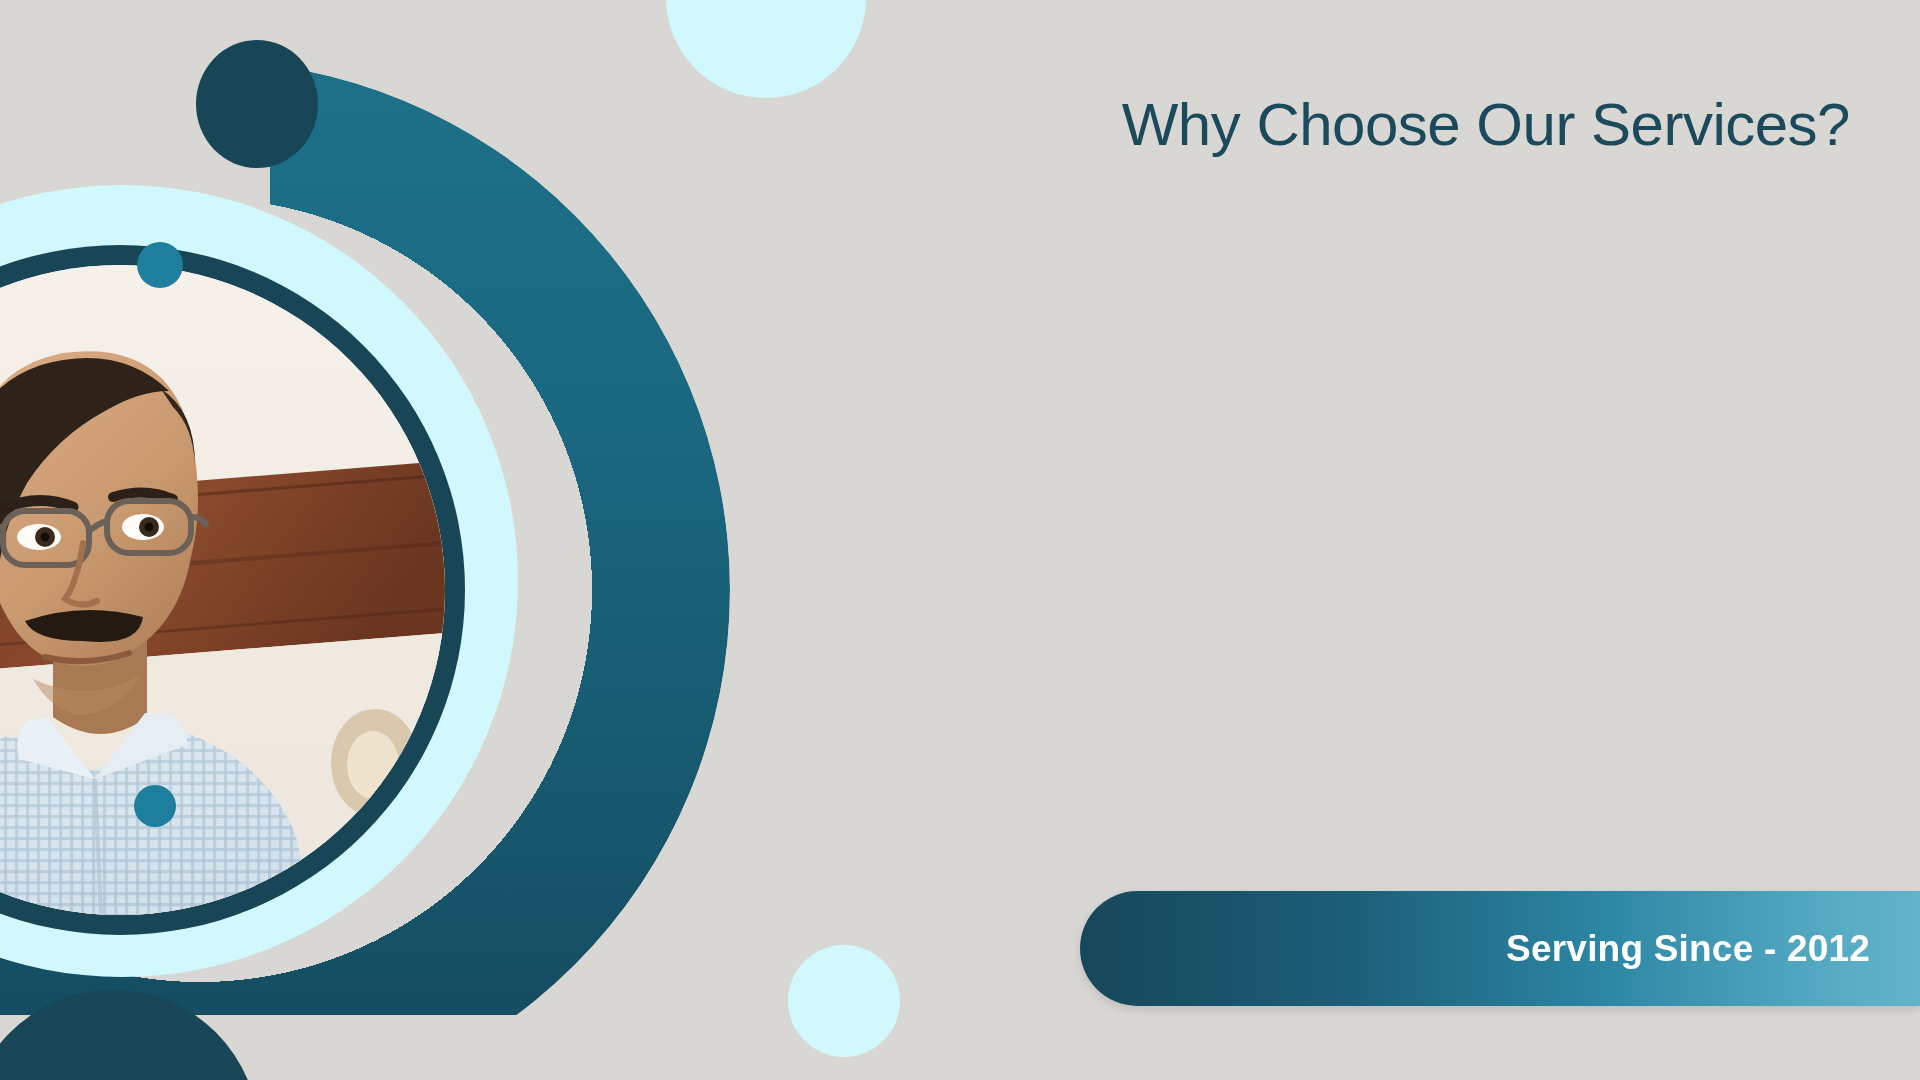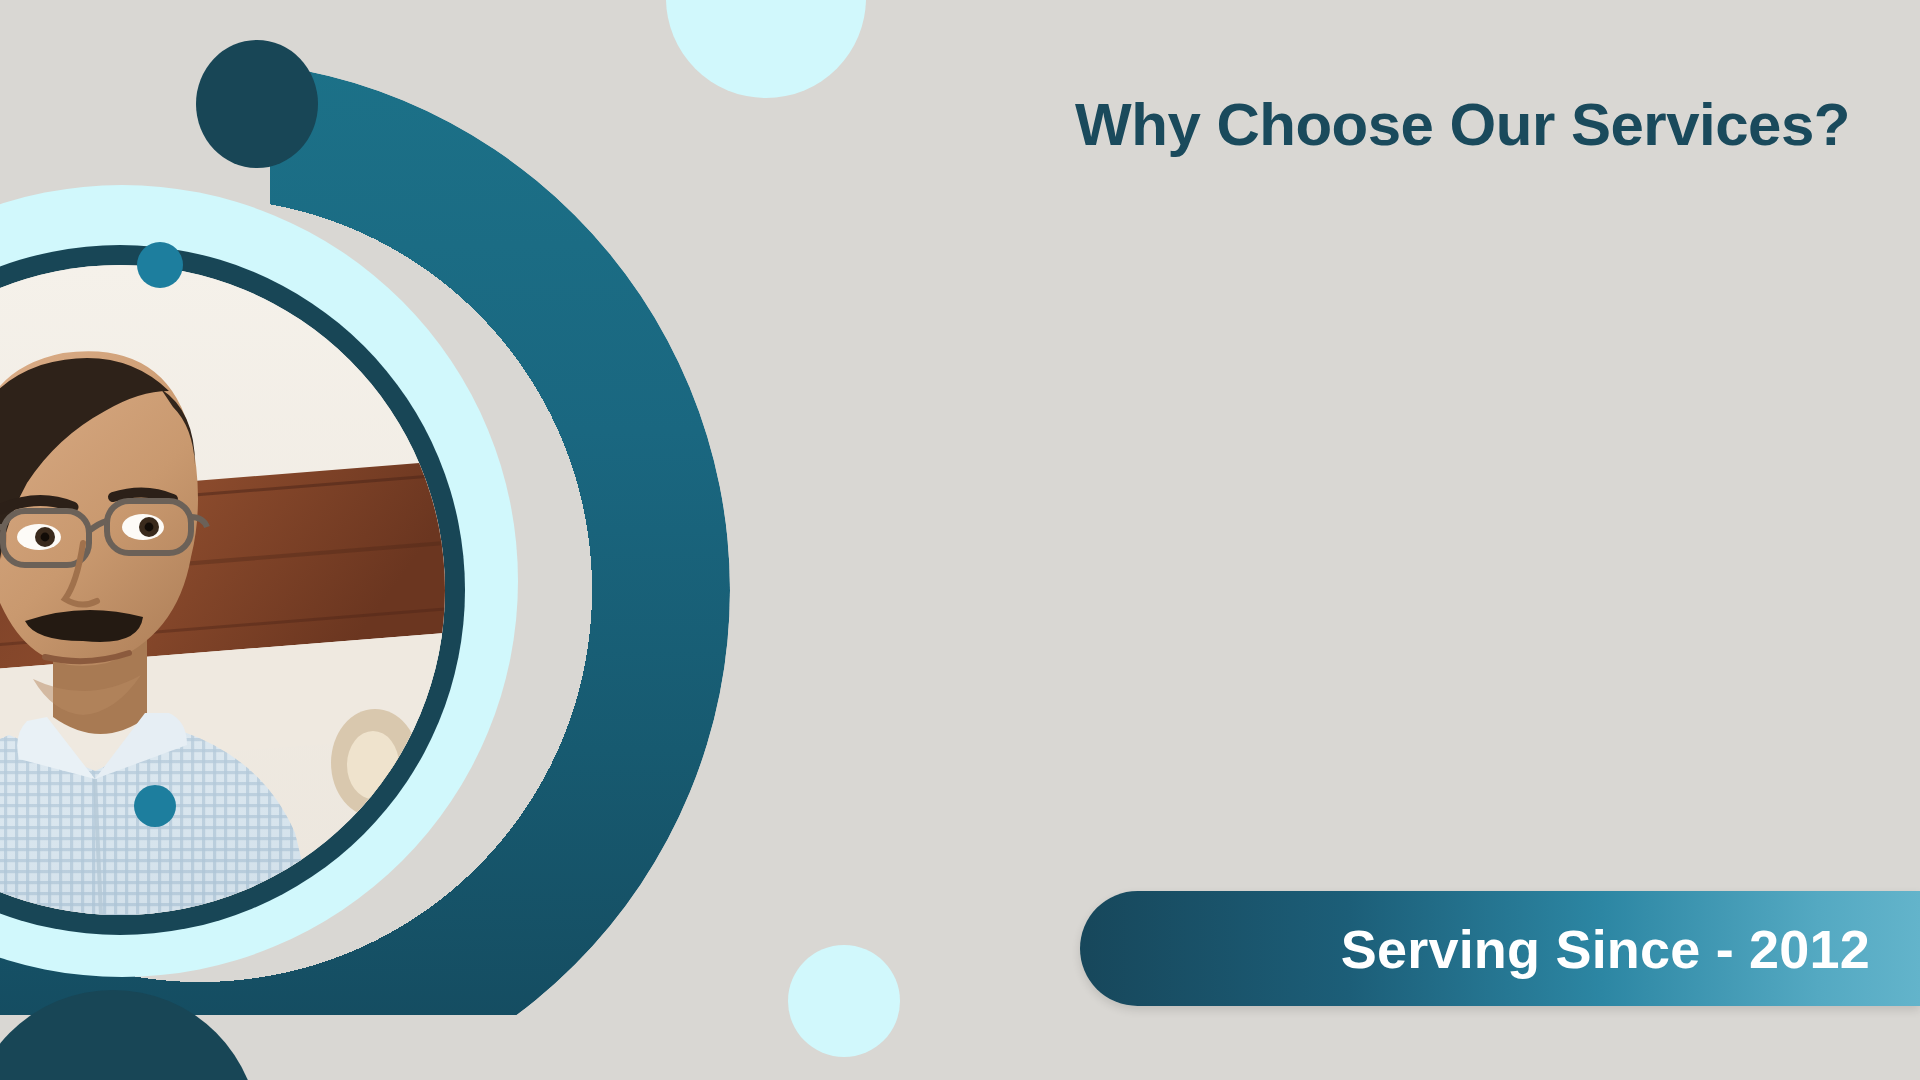--- a/index.html
+++ b/index.html
@@ -114,21 +114,21 @@
     position: absolute;
     left: 760px; top: 0;
     width: 1090px; height: 1080px;
   }
   .heading {
     position: absolute;
     left: 0; top: 52px;
     width: 1090px;
     text-align: right;
     font-size: 60px;
-    font-weight: 700;
+    font-weight: 400;
     letter-spacing: -0.5px;
     color: #1a4a5c;
     line-height: 1.1;
   }
   .body-copy {
     position: absolute;
     left: 0; top: 160px;
     width: 1090px;
     text-align: right;
     font-size: 56px;
@@ -148,21 +148,21 @@
     box-shadow: 0 4px 10px rgba(0,0,0,0.12);
   }
   .badge-label {
     position: absolute;
     left: 0; right: 50px; top: 0;
     height: 115px;
     display: flex;
     align-items: center;
     justify-content: flex-end;
     color: #ffffff;
-    font-size: 54px;
+    font-size: 37px;
     font-weight: 700;
     letter-spacing: 0.2px;
   }
 </style>
 </head>
 <body>
 
 <div id="canvas">
 
   <div class="shape cyan-circle-top"></div>

